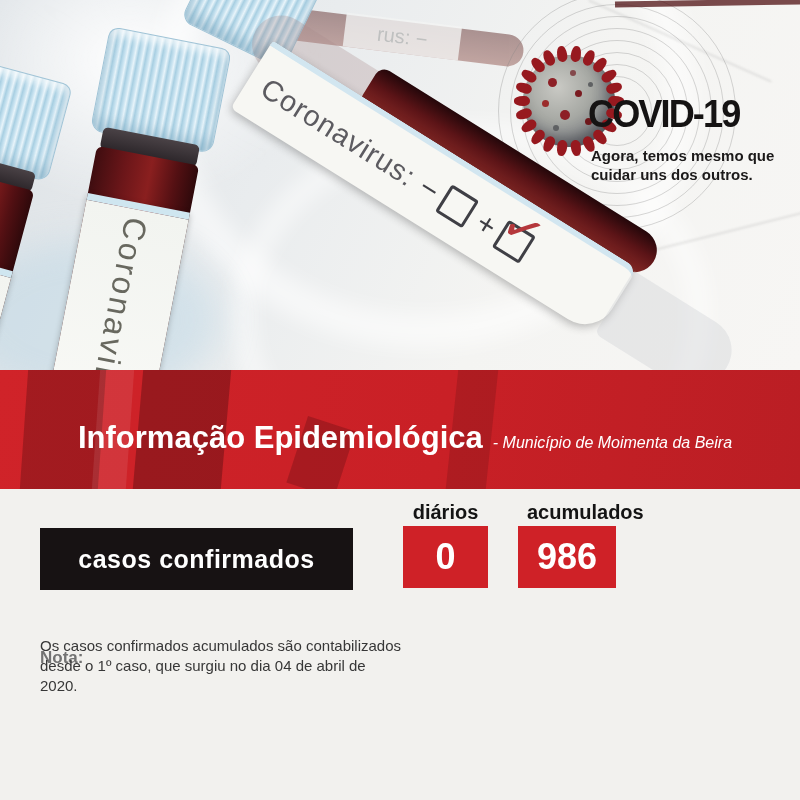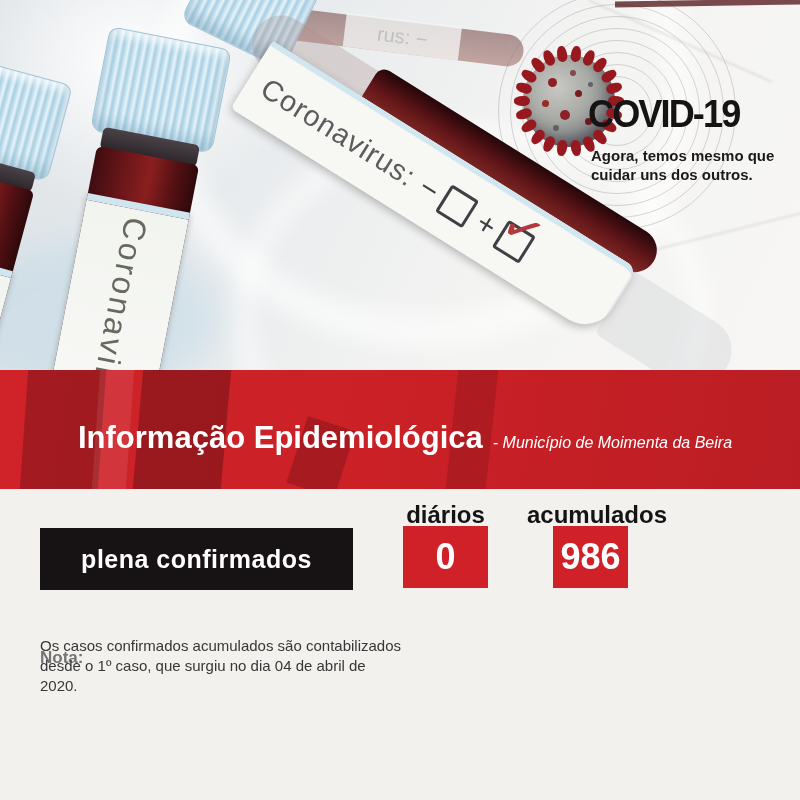--- a/index.html
+++ b/index.html
@@ -102,27 +102,27 @@
   .shine{position:absolute;left:96px;top:0;width:34px;height:119px;background:rgba(255,255,255,.09);transform:skewX(-4deg);}
   .date-line{position:absolute;left:78px;top:21px;color:#fff;font-style:italic;font-size:22px;white-space:nowrap;z-index:2;}
   .date-line .emph{font-weight:700;}
   .title-row{position:absolute;left:78px;top:50px;color:#fff;white-space:nowrap;z-index:2;}
   .page-title{font-size:31px;font-weight:700;}
   .page-subtitle{font-size:16px;font-style:italic;margin-left:10px;}
 
   
   .black-box{position:absolute;left:40px;top:528px;width:313px;height:62px;background:#171213;
     display:flex;align-items:center;justify-content:center;color:#fff;font-size:25px;font-weight:700;letter-spacing:.5px;}
-  .stat-label{position:absolute;top:501px;font-size:24px;font-weight:700;color:#141414;text-align:center;}
+  .stat-label{position:absolute;top:501px;font-size:20px;font-weight:700;color:#141414;text-align:center;}
   .lbl-daily{left:403px;width:85px;}
   .lbl-cum{left:527px;width:95px;}
   .stat-box{position:absolute;top:526px;height:62px;background:#cf2127;
     display:flex;align-items:center;justify-content:center;color:#fff;font-size:36px;font-weight:700;}
   .box-daily{left:403px;width:85px;}
-  .box-cum{left:553px;width:75px;}
+  .box-cum{left:518px;width:98px;}
 
   
   .note-head{position:absolute;left:40px;top:612px;font-size:17px;font-weight:700;color:#737373;margin-top:36px;}
   .note-body{position:absolute;left:40px;top:636px;font-size:15px;color:#373737;line-height:20px;white-space:pre-line;}
   .message{position:absolute;left:396px;top:612px;font-size:16.5px;font-style:italic;color:#c5262b;
     line-height:20.5px;white-space:pre-line;}
   .message-strong{position:absolute;left:396px;top:676px;font-size:17px;font-style:italic;font-weight:700;color:#c5262b;}
 
   
   .footer-bar{position:absolute;left:0;top:742px;width:800px;height:58px;background:#6b6867;
@@ -228,21 +228,21 @@
 
   <div class="banner">
     <div class="sil sil1"></div>
     <div class="sil sil2"></div>
     <div class="sil sil3"></div>
     <div class="sil sil4"></div>
     <div class="shine"></div>
     <div class="title-row"><span class="page-title">Informação Epidemiológica</span><span class="page-subtitle">- Município de Moimenta da Beira</span></div>
   </div>
 
-  <div class="black-box">plena confirmados</div>
+  <div class="black-box">casos confirmados</div>
   <div class="stat-label lbl-daily">diários</div>
   <div class="stat-label lbl-cum">acumulados</div>
   <div class="stat-box box-daily">0</div>
   <div class="stat-box box-cum">986</div>
 
   <div class="note-head">Nota:</div>
   <div class="note-body">Os casos confirmados acumulados são contabilizados
 desde o 1º caso, que surgiu no dia 04 de abril de
 2020.</div>
 

